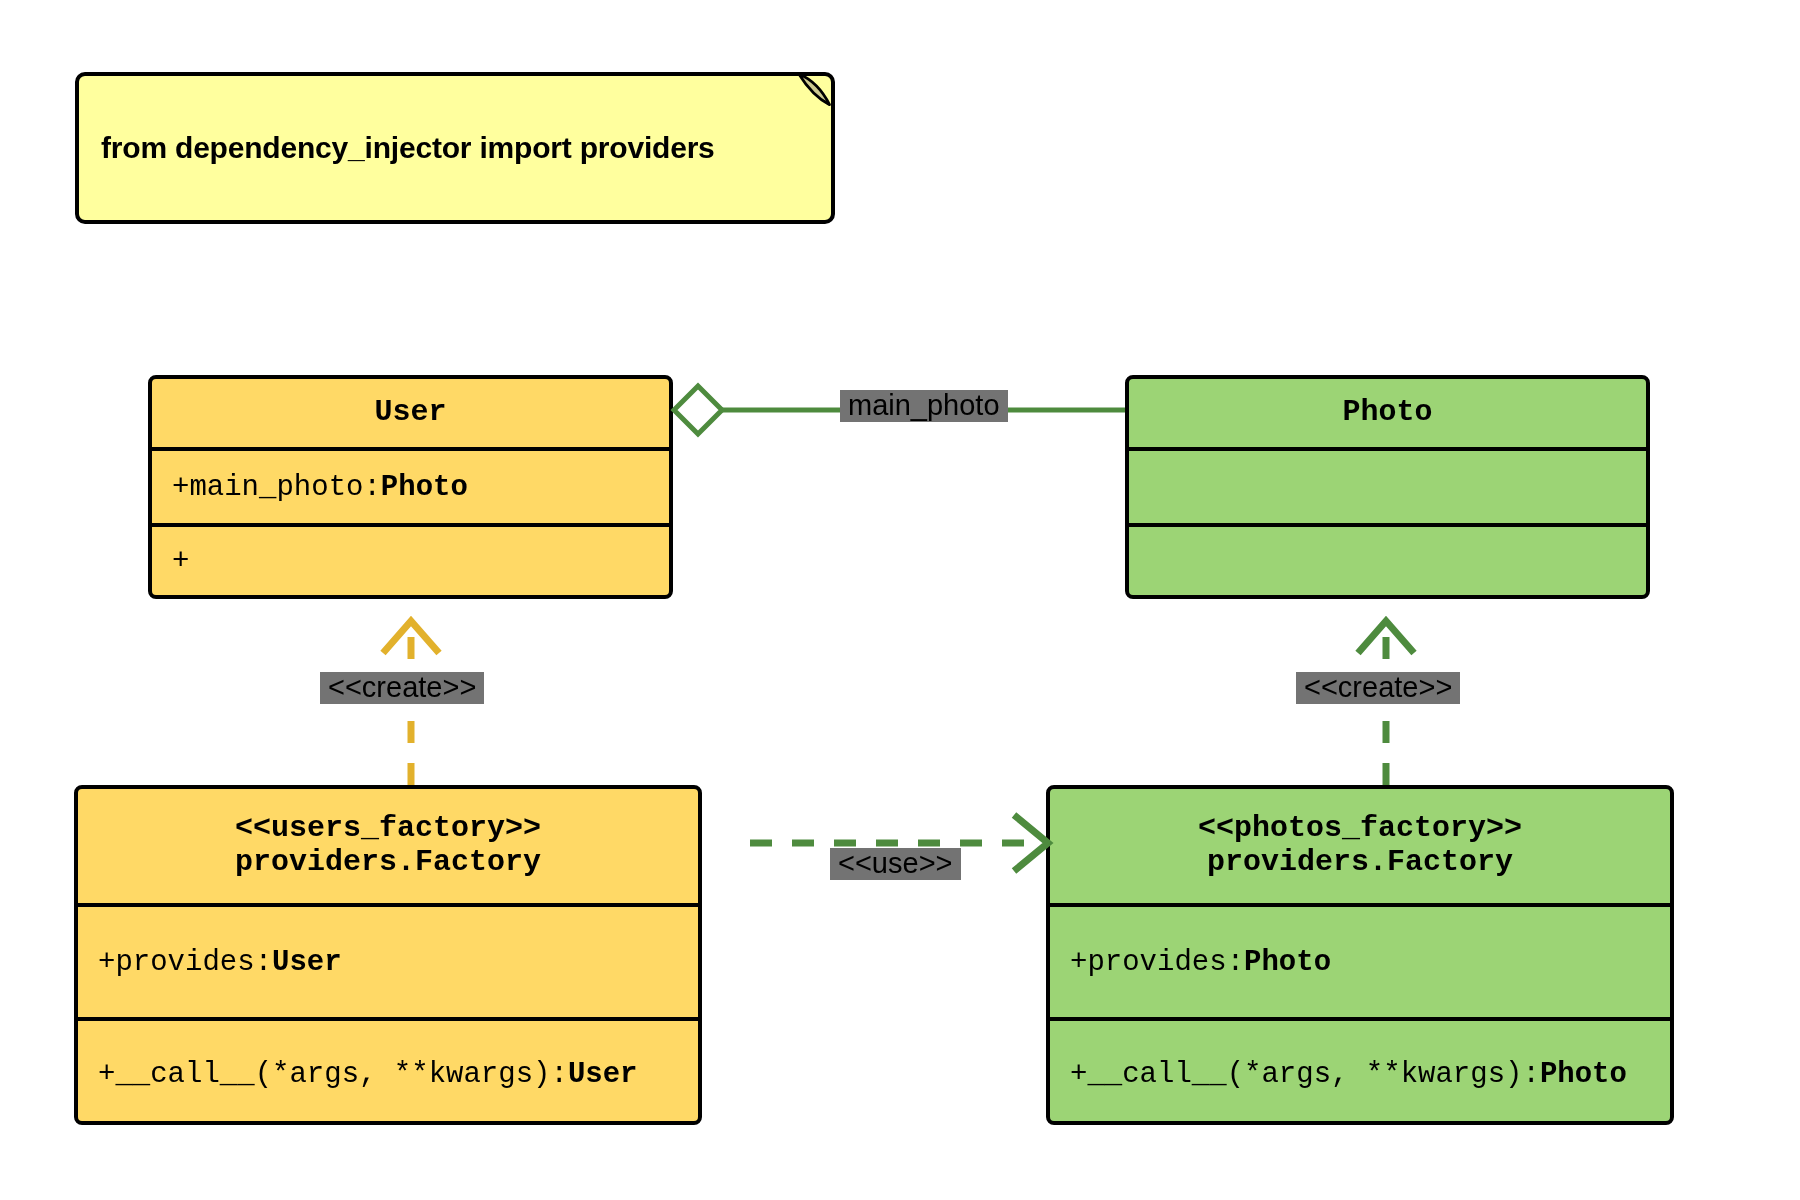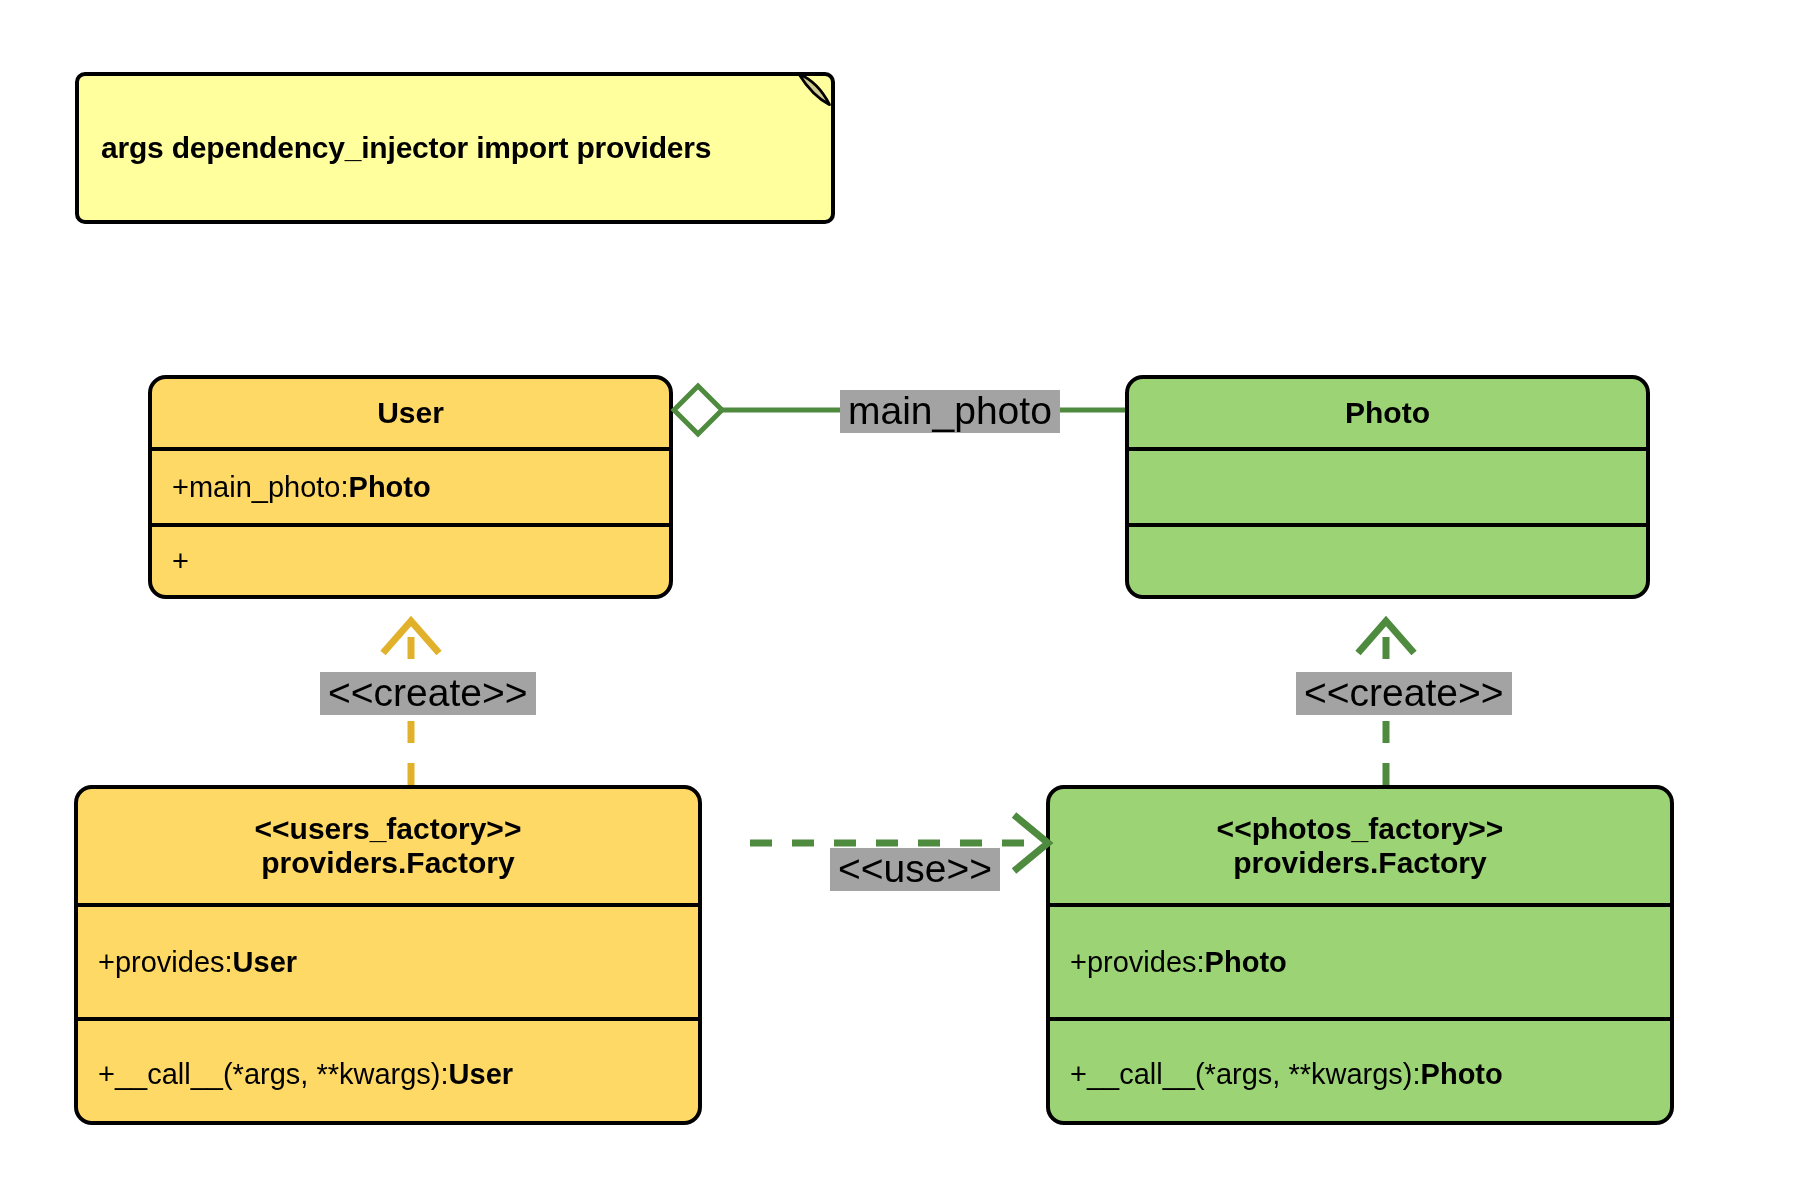--- a/index.html
+++ b/index.html
@@ -53,23 +53,24 @@
     color: #000000;
     white-space: nowrap;
     letter-spacing: -0.2px;
   }
 
   
   .uml {
     position: absolute;
     box-sizing: border-box;
     border: 4px solid #000000;
-    border-radius: 18px;
+    border-radius: 8px;
     overflow: hidden;
     background: #ffffff;
+    font-family: Liberation Mono, monospace;
   }
   .uml .hdr {
     box-sizing: border-box;
     display: flex;
     flex-direction: column;
     align-items: center;
     justify-content: center;
     font-weight: bold;
     color: #000000;
     text-align: center;
@@ -110,43 +111,43 @@
     position: absolute;
     left: 0; top: 0;
     width: 1800px;
     height: 1200px;
     pointer-events: none;
   }
 
   
   .edge-label {
     position: absolute;
-    font-size: 39px;
-    color: #000000;
-    background: #a3a3a3;
+    font-size: 29px;
+    color: #000000;
+    background: #737373;
     white-space: nowrap;
     padding: 0 8px;
     line-height: 1.1;
   }
   #label-main-photo { left: 840px;  top: 390px; }
   #label-create-left  { left: 320px;  top: 672px; }
   #label-create-right { left: 1296px; top: 672px; }
   #label-use { left: 830px; top: 848px; }
 </style>
 </head>
 <body>
 
 <div id="canvas">
 
   <div class="note">
     <div class="note-body"></div>
     <svg class="note-fold" width="44" height="44" viewBox="0 0 44 44">
       <path d="M4 2 C 18 8, 30 20, 38 36 C 26 30, 14 18, 4 2 Z" fill="#cdc98f" stroke="#000000" stroke-width="3" stroke-linejoin="round"></path>
     </svg>
-    <div class="note-text">args dependency_injector import providers</div>
+    <div class="note-text">from dependency_injector import providers</div>
   </div>
 
   <div class="uml cls-top yellowfill" id="user-class">
     <div class="hdr">
       <span>User</span>
     </div>
     <div class="sec">
       <span>+ </span>
         <span>main_photo: </span>
         <b>Photo</b>

